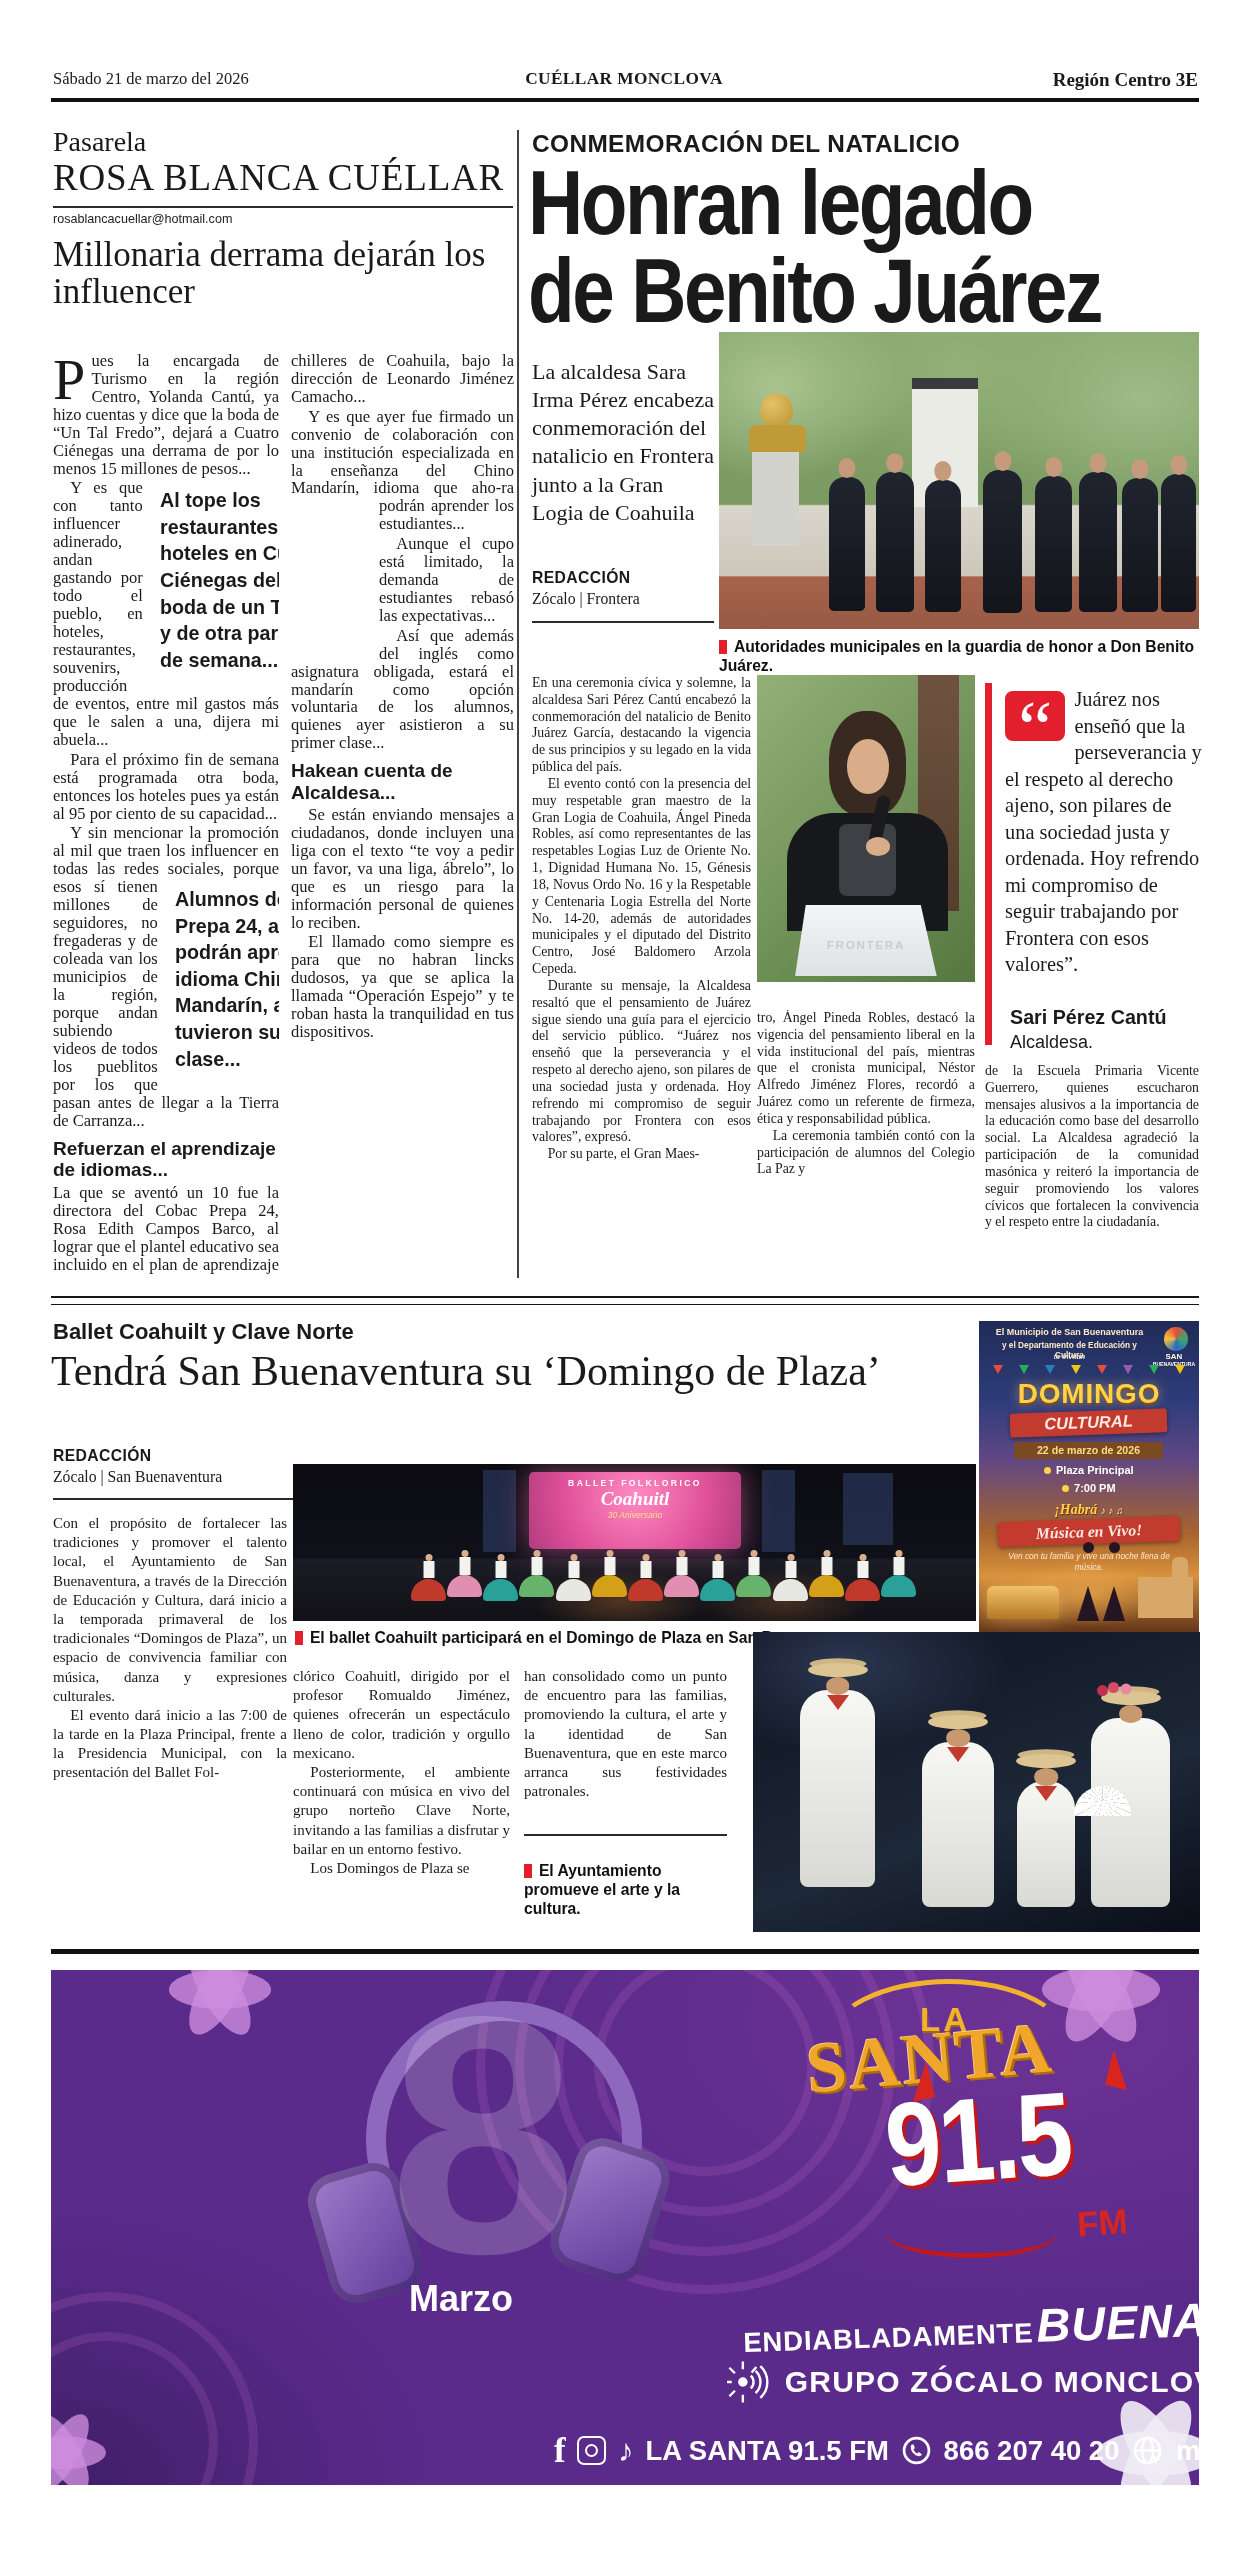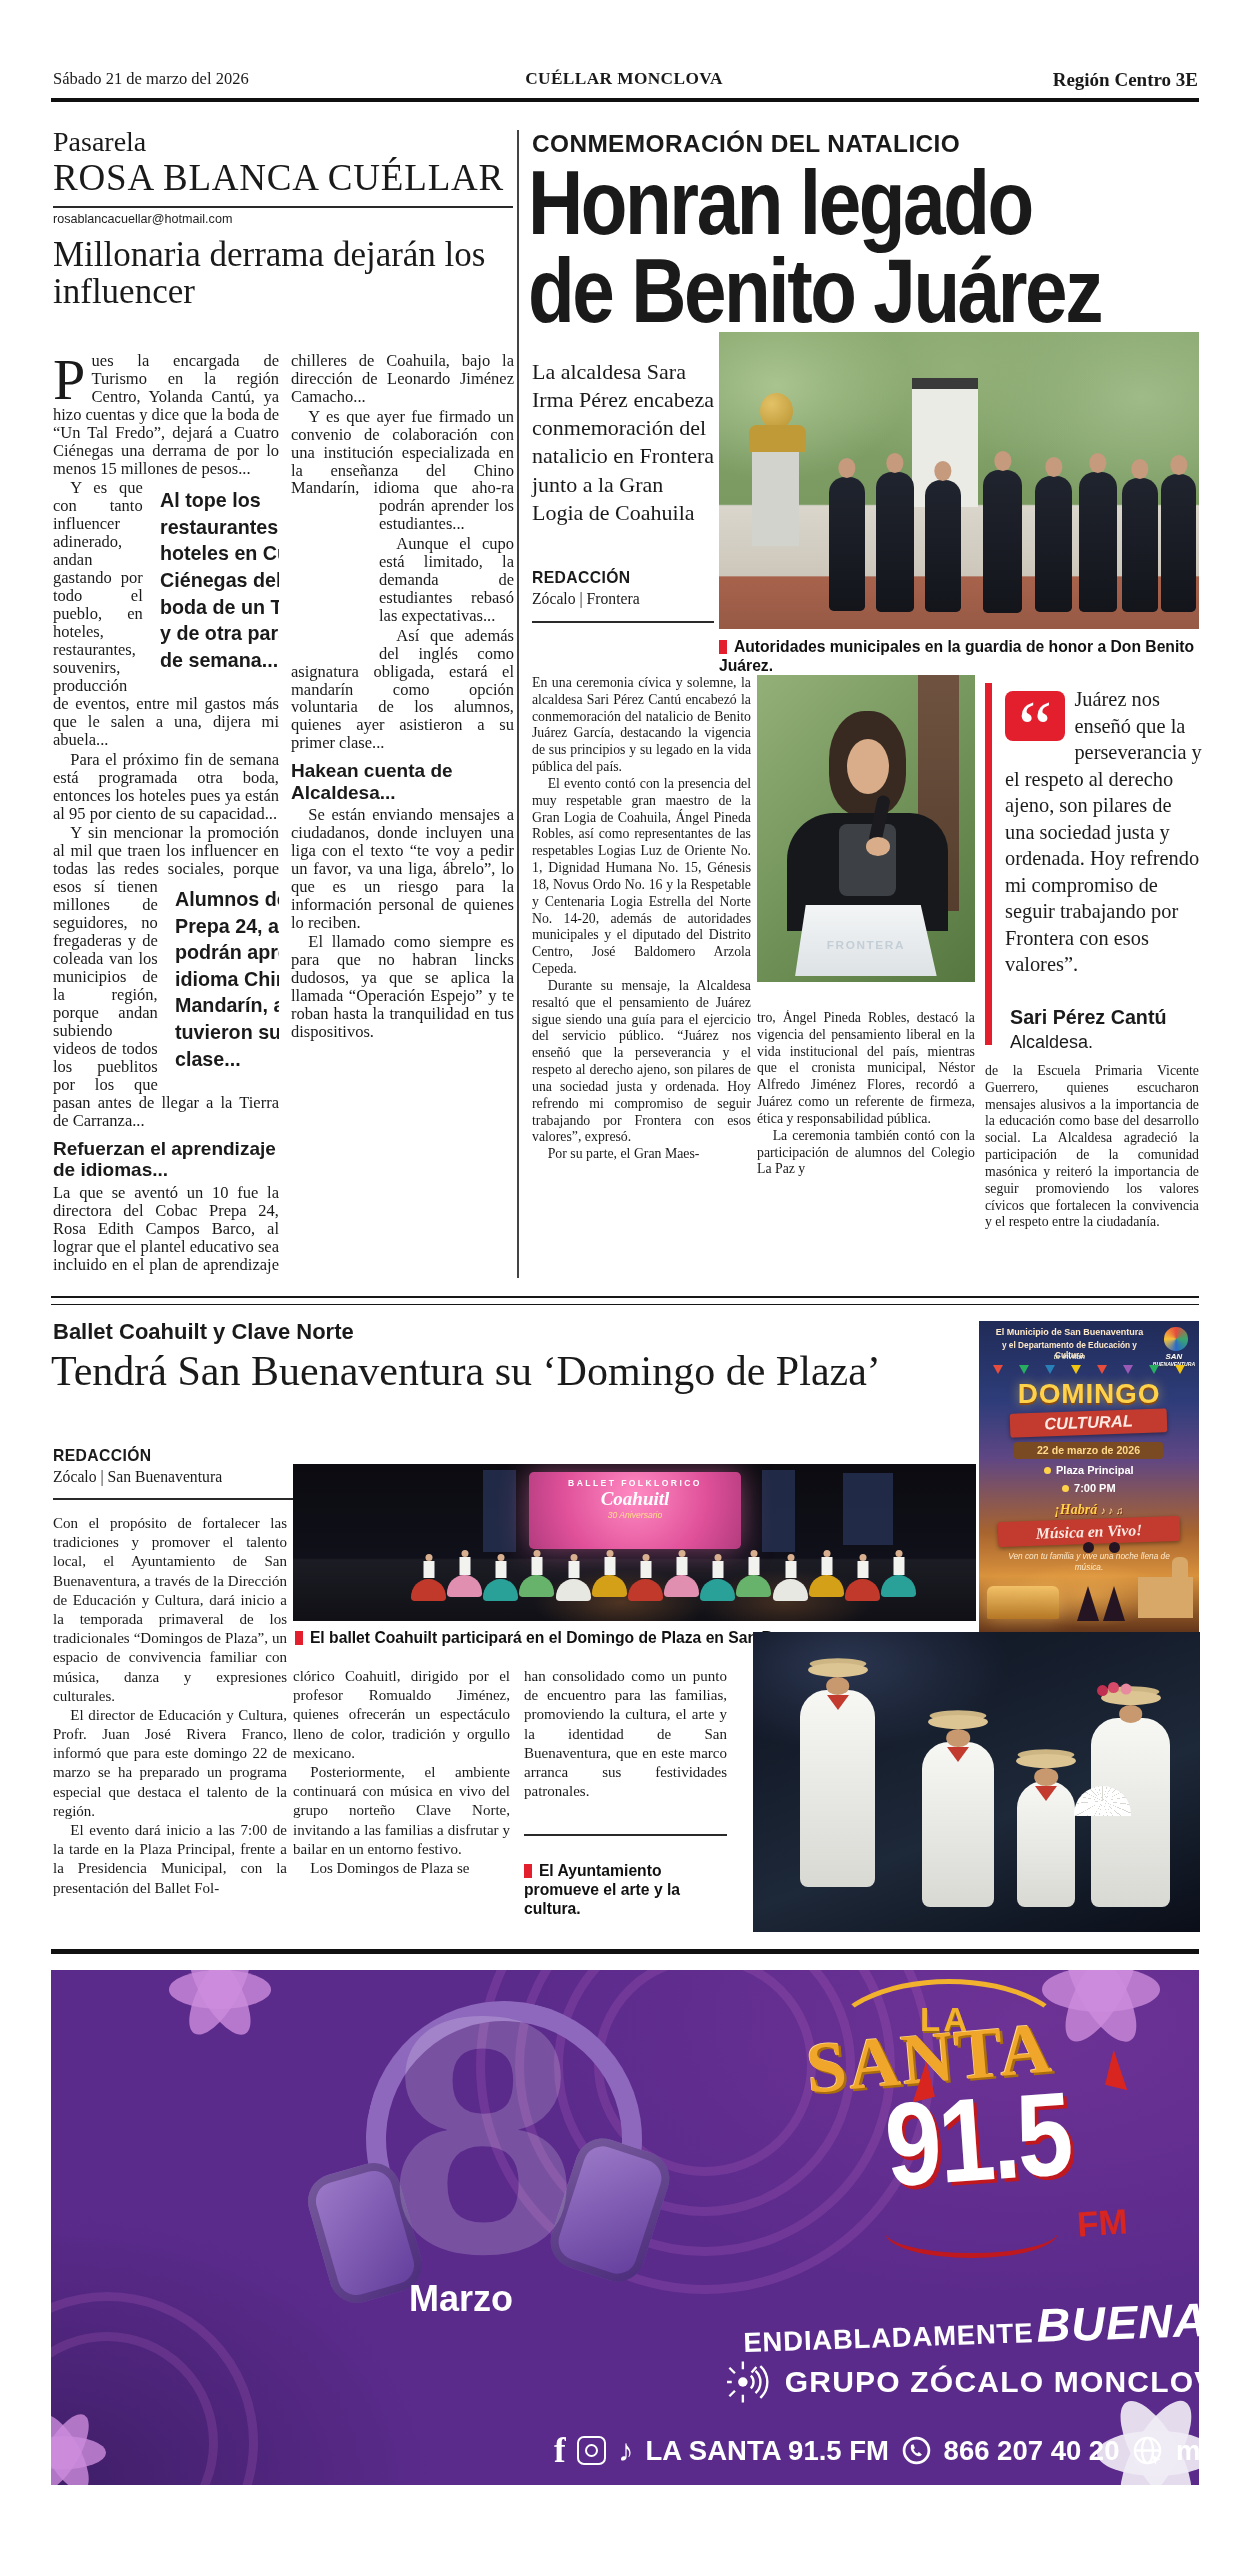--- a/index.html
+++ b/index.html
@@ -282,21 +282,20 @@
   <div class="abs rule-double" style="left:51px;width:1148px;top:1296px;"></div>
 
   <div class="abs b-kicker" style="left:53px;top:1319px;">Ballet Coahuilt y Clave Norte</div>
   <div class="abs b-head" style="left:51px;top:1349px;">Tendrá San Buenaventura su ‘Domingo de Plaza’</div>
   <div class="abs byl" style="left:53px;top:1447px;">REDACCIÓN</div>
   <div class="abs bys" style="left:53px;top:1468px;">Zócalo | San Buenaventura</div>
   <div class="abs rule-thin" style="left:53px;width:280px;top:1498px;height:1.6px;"></div>
 
   <div class="abs bbody" style="left:53px;top:1514px;width:234px;height:574px;overflow:hidden;">
     <p class="noind"><span>Con el propósito de fortalecer las tradiciones y promover el talento local, el Ayuntamiento de San Buenaventura, a través de la Dirección de Educación y Cultura, dará inicio a la temporada primaveral de los tradicionales “Domingos de Plaza”, un espacio de convivencia familiar con música, danza y expresiones culturales.</span></p>
-    <p><span>El director de Educación y Cultura, Profr. Juan José Rivera Franco, informó que para este domingo 22 de marzo se ha preparado un programa especial que destaca el talento de la región.</span></p>
     <p><span>El evento dará inicio a las 7:00 de la tarde en la Plaza Principal, frente a la Presidencia Municipal, con la presentación del Ballet Fol-</span></p>
   </div>
 
   <div class="abs photo photo3" style="left:293px;top:1464px;width:683px;height:157px;">
     <div class="abs sidescreen" style="left:190px;top:6.3px;width:33px;height:82px;"></div>
     <div class="abs sidescreen" style="left:469px;top:6.3px;width:33px;height:82px;"></div>
     <div class="abs sidescreen" style="left:550px;top:9.4px;width:50px;height:72px;"></div>
     <div class="abs stage-banner" style="left:236px;top:7.9px;width:212px;height:77px;">
       <div class="sb1">BALLET FOLKLORICO</div>
       <div class="sb2">Coahuitl</div>
@@ -358,21 +357,21 @@
   <div class="abs bbody" style="left:524px;top:1667px;width:203px;height:157px;overflow:hidden;">
     <p class="noind"><span>han consolidado como un punto de encuentro para las familias, promoviendo la cultura, el arte y la identidad de San Buenaventura, que en este marco arranca sus festividades patronales.</span></p>
   </div>
   <div class="abs rule-thin" style="left:524px;width:203px;top:1834px;height:1.6px;"></div>
   <div class="abs cap" style="left:524px;top:1862px;width:203px;">
     <span class="redbar"></span><span>El Ayuntamiento promueve el arte y la cultura.</span>
   </div>
 
   <div class="abs poster" style="left:979px;top:1321px;width:220px;height:311px;">
     <div class="abs san-logo" style="right:11px;top:6.3px;width:23.6px;height:23.6px;"></div>
-    <div class="abs san-txt" style="right:1.6px;top:31px;width:47px;font-style:italic;">
+    <div class="abs san-txt" style="right:1.6px;top:31px;width:47px;">
       <div>SAN</div>
       <div style="font-size:5.1px;">BUENAVENTURA</div>
     </div>
     <div class="abs po-t1" style="left:7.9px;right:47px;top:6.3px;">El Municipio de San Buenaventura</div>
     <div class="abs po-t2" style="left:7.9px;right:47px;top:19px;">y el Departamento de Educación y Cultura</div>
     <div class="abs po-t3" style="left:7.9px;right:47px;top:31px;">te invitan</div>
     <div class="abs po-buntrow" style="left:14px;right:14px;top:44px;">
       <b style="border-top:9.4px solid #e74c3c;"></b>
         <b style="border-top:9.4px solid #27ae60;"></b>
       <b style="border-top:9.4px solid #2980b9;"></b>

